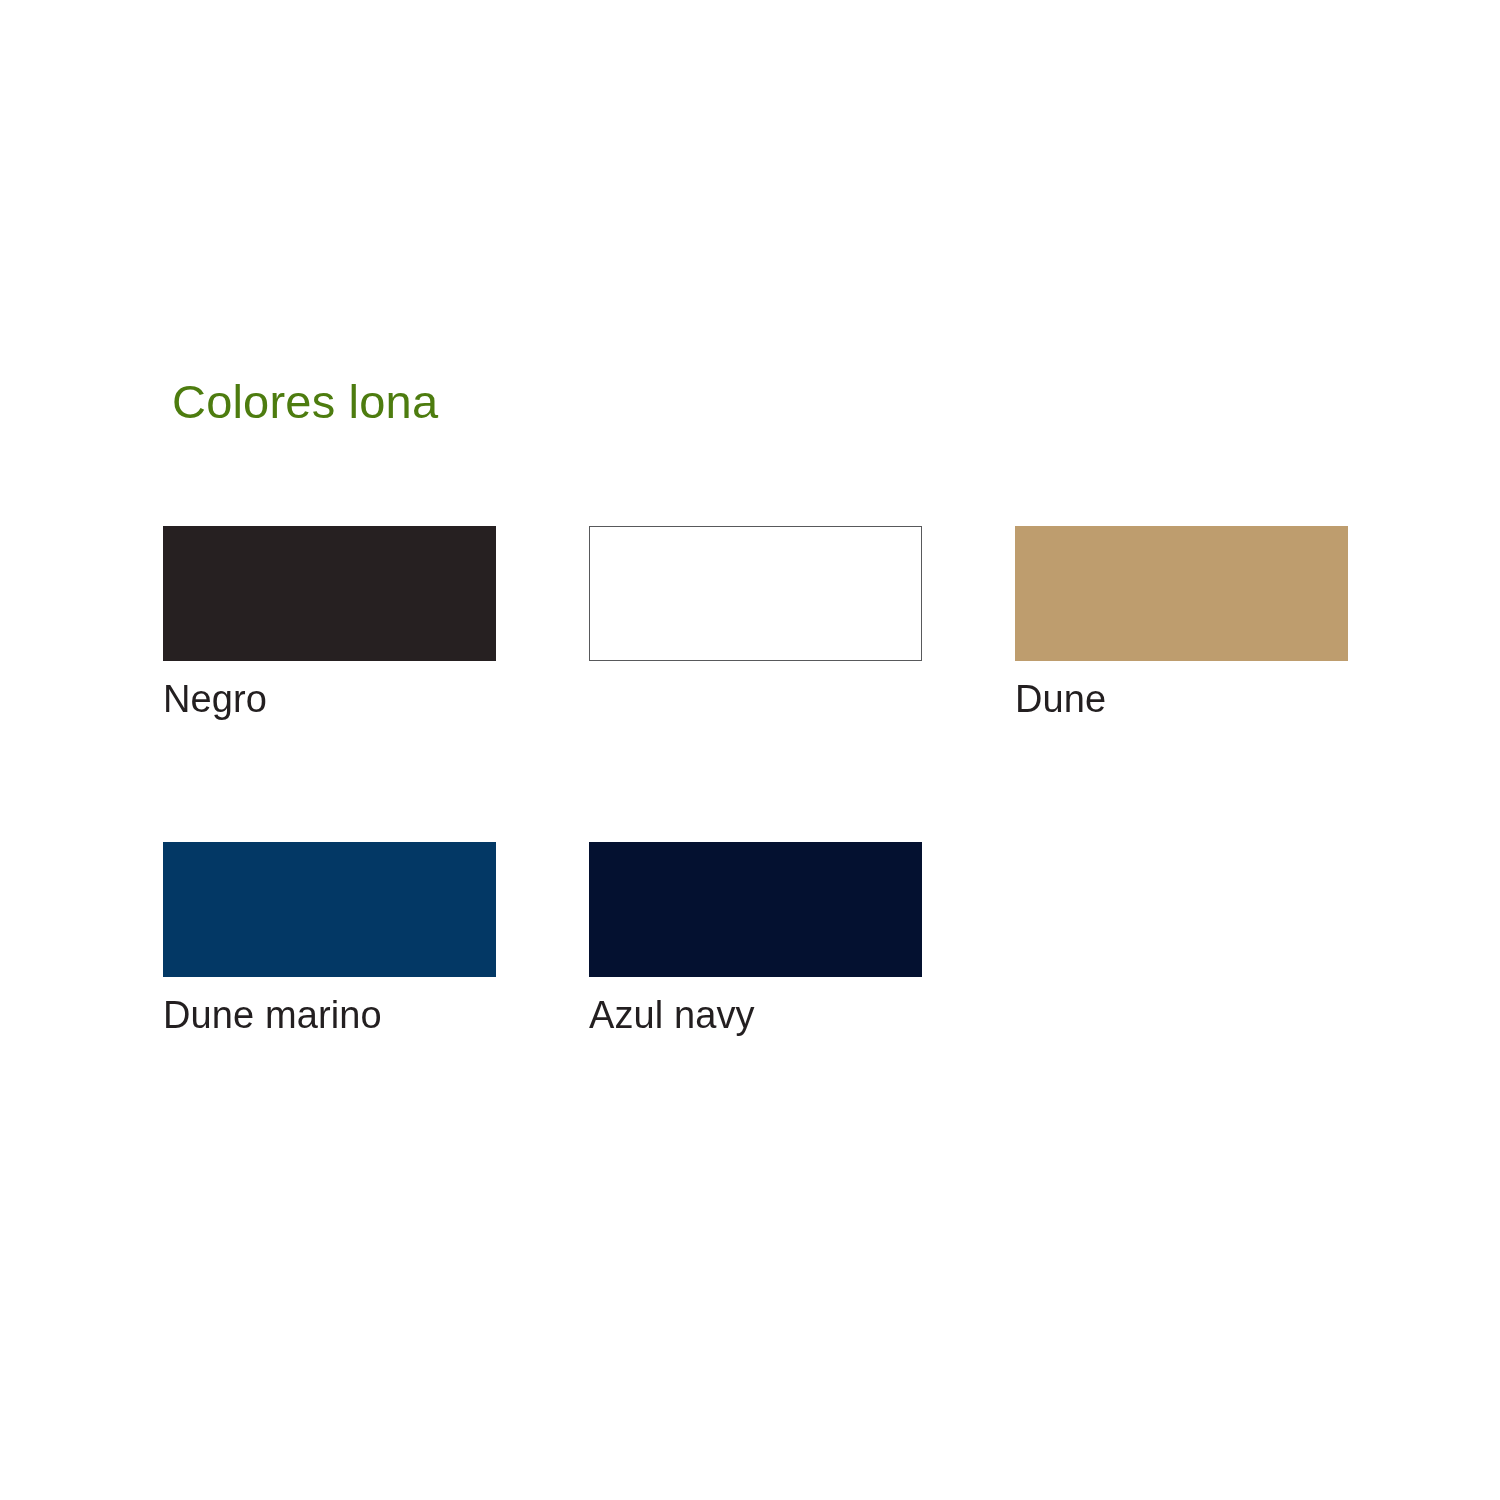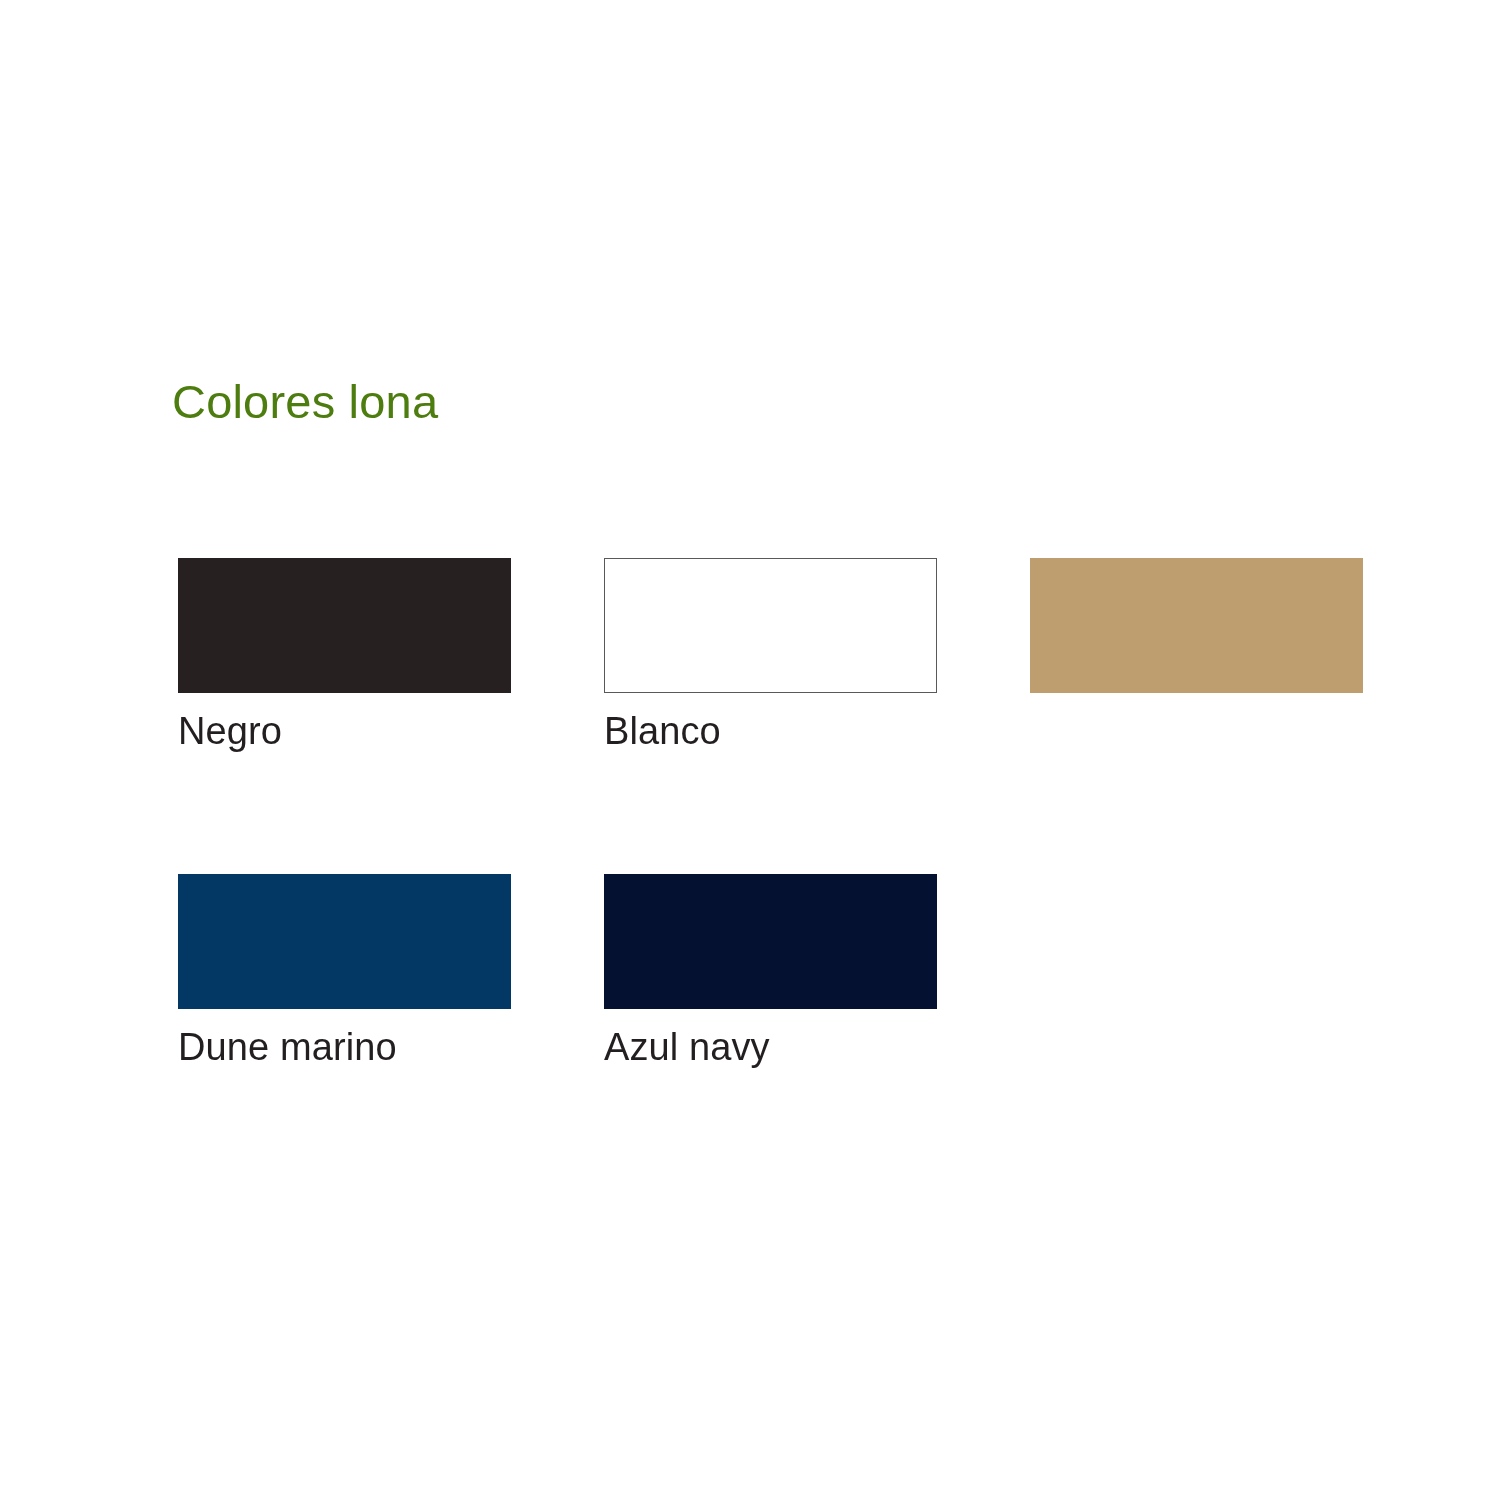--- a/index.html
+++ b/index.html
@@ -30,28 +30,27 @@
     font-weight: 400;
     letter-spacing: 0.2px;
     color: #4d7c0f;
     white-space: nowrap;
     line-height: 1.1;
   }
 
   .swatch-grid {
     position: absolute;
     left: 163px;
-    top: 558px;
+    top: 526px;
     width: 1175px;
     display: grid;
     grid-template-columns: 333px 333px 333px;
     grid-template-rows: auto auto;
     column-gap: 93px;
     row-gap: 120px;
-    margin-left: 15px;
   }
 
   .swatch-cell {
     width: 333px;
   }
 
   .swatch-chip {
     width: 333px;
     height: 135px;
     box-sizing: border-box;
@@ -81,26 +80,26 @@
 
   <div class="swatch-grid">
 
     <div class="swatch-cell">
       <div class="swatch-chip" style="background-color: rgb(38, 32, 33);"></div>
       <div class="swatch-label">Negro</div>
     </div>
 
     <div class="swatch-cell">
       <div class="swatch-chip bordered" style="background-color: rgb(255, 255, 255); border-color: rgb(88, 89, 91);"></div>
-      <div class="swatch-label">Blanco</div>
     </div>
 
 
     <div class="swatch-cell">
       <div class="swatch-chip" style="background-color: rgb(190, 157, 110);"></div>
+      <div class="swatch-label">Dune</div>
     </div>
 
     <div class="swatch-cell">
       <div class="swatch-chip" style="background-color: rgb(3, 56, 101);"></div>
       <div class="swatch-label">Dune marino</div>
     </div>
 
     <div class="swatch-cell">
       <div class="swatch-chip" style="background-color: rgb(4, 17, 48);"></div>
       <div class="swatch-label">Azul navy</div>

